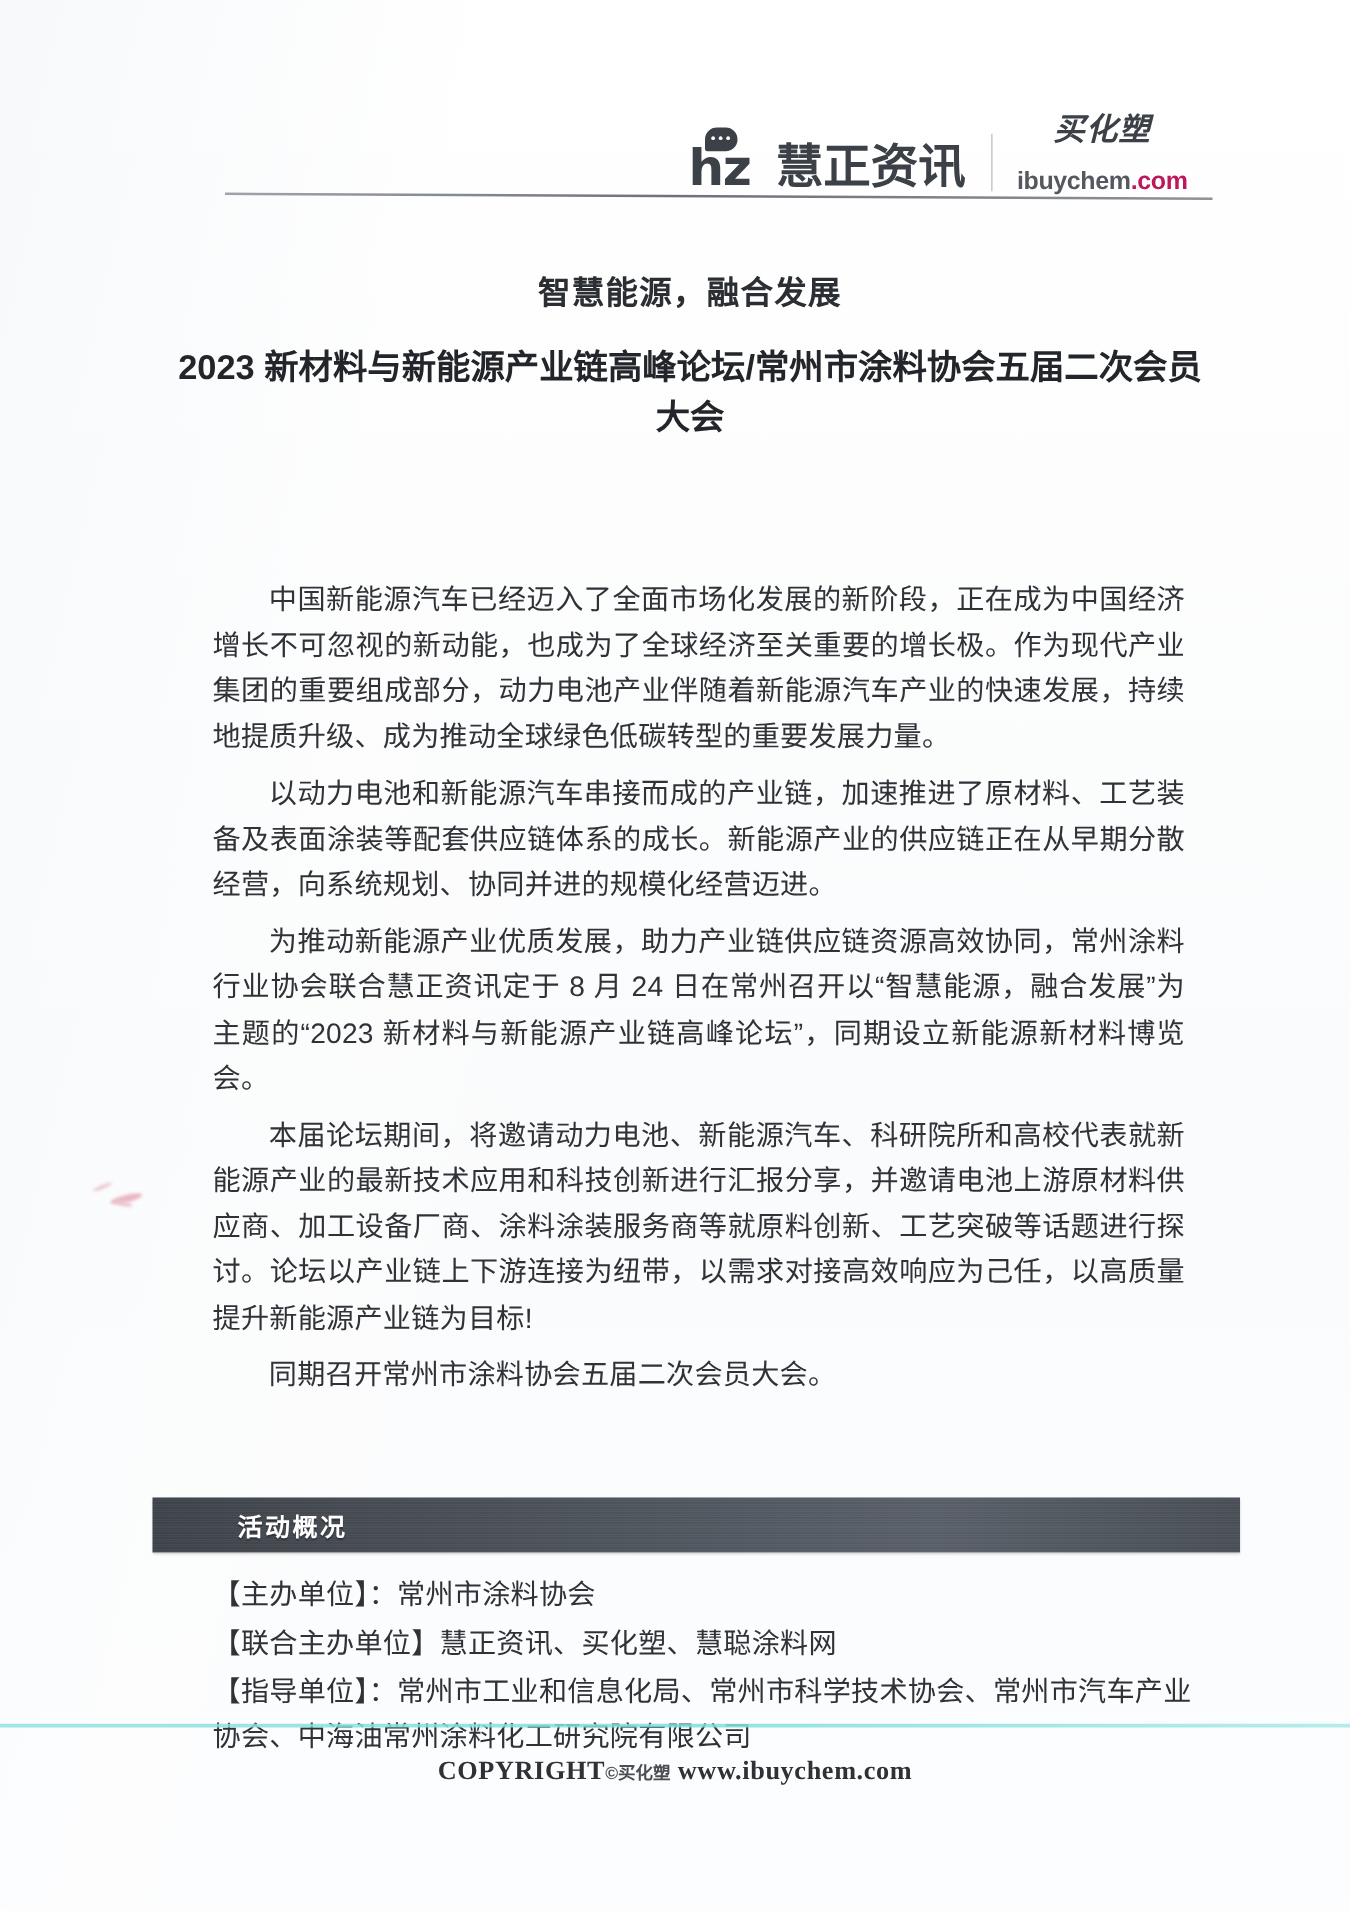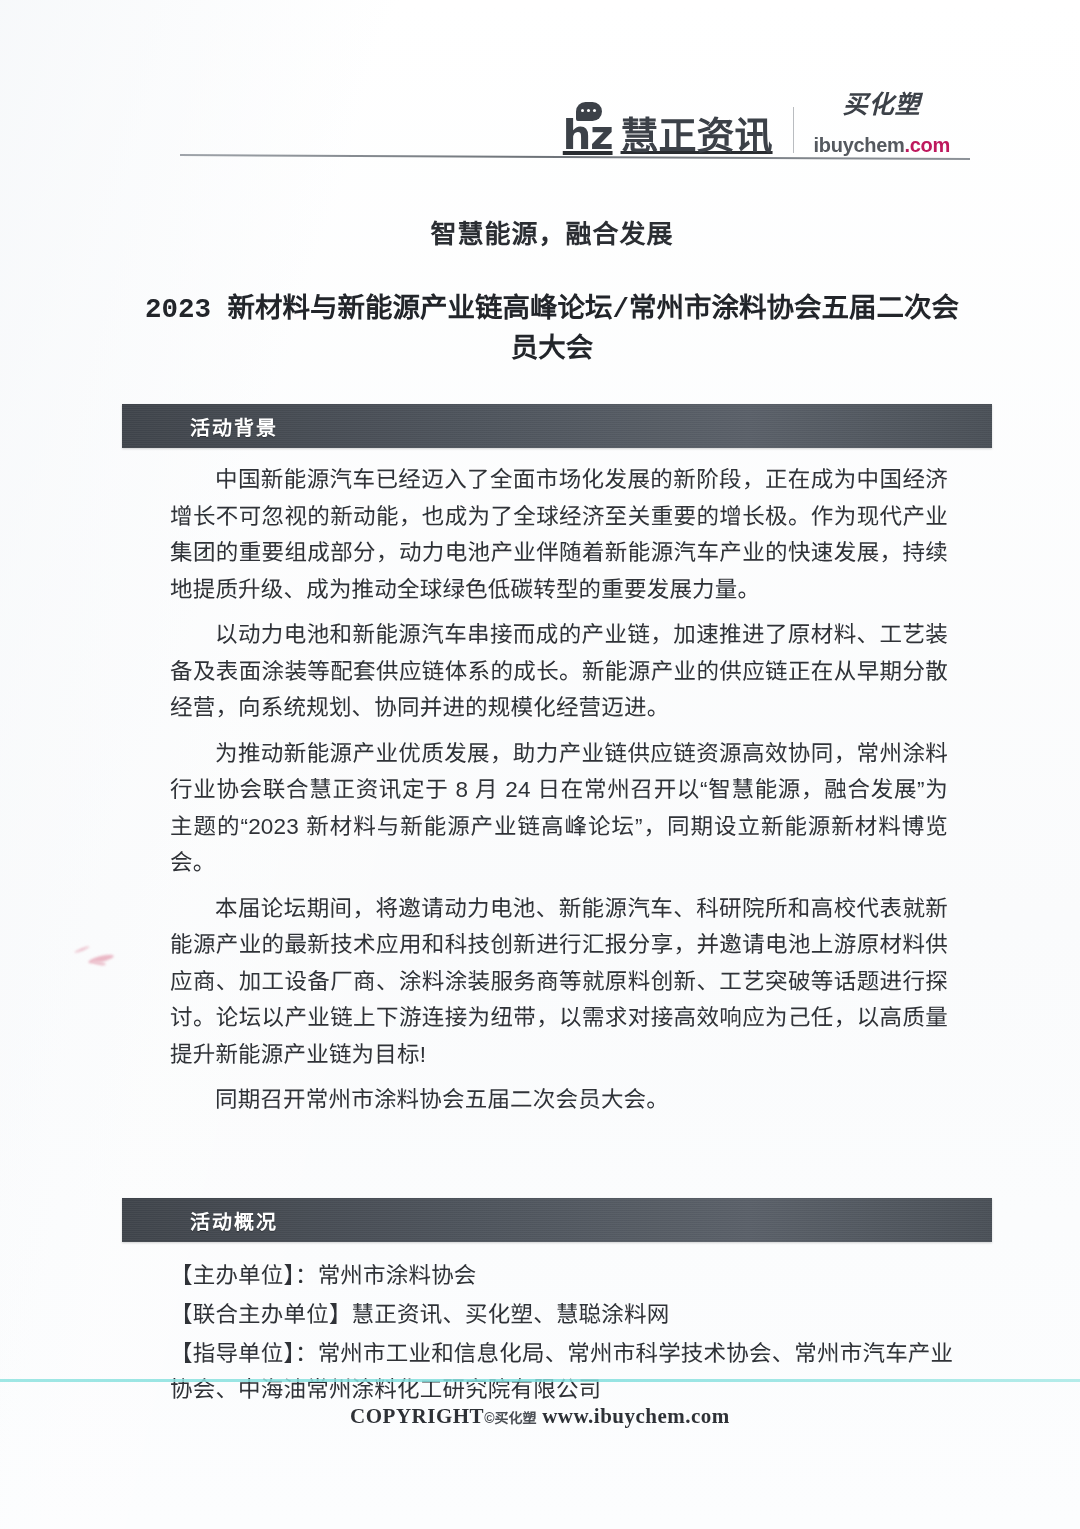--- a/index.html
+++ b/index.html
@@ -36,23 +36,22 @@
   .header {
     position: absolute;
     top: 92px;
     right: 130px;
     display: flex;
     align-items: flex-end;
     gap: 14px;
   }
   .logo-left {
     display: flex;
-    align-items: flex-end;
-    gap: 8px;
-    text-decoration: underline;
+    align-items: flex-start;
+    gap: 20px;
   }
   .hz-mark {
     position: relative;
     font-size: 40px;
     font-weight: bold;
     letter-spacing: -1px;
     color: #3c4148;
     line-height: 1;
     font-family: "DejaVu Sans", sans-serif;
   }
@@ -131,28 +130,27 @@
     text-align: center;
   }
   .title-sub {
     font-size: 26px;
     font-weight: bold;
     color: #2b2e33;
     letter-spacing: 1px;
     line-height: 1.3;
   }
   .title-main {
-    margin-top: 38px;
+    margin-top: 22px;
     font-size: 27.5px;
     font-weight: bold;
     color: #22252a;
     line-height: 1.45;
     letter-spacing: 0px;
     padding: 0 6px;
-    font-family: Liberation Mono, monospace;
   }
 
   
   .section-bar {
     position: absolute;
     left: 122px;
     width: 870px;
     height: 44px;
     background:
       repeating-linear-gradient(0deg, rgba(255,255,255,0.035) 0px, rgba(255,255,255,0.035) 1px, rgba(0,0,0,0.02) 1px, rgba(0,0,0,0.02) 2px),
@@ -280,23 +278,20 @@
       <span class="ibc-en"><span>ibuychem</span><span class="dotcom">.com</span></span>
     </div>
   </div>
   <div class="header-rule"></div>
 
   <div class="title-block">
     <div class="title-sub">智慧能源，融合发展</div>
     <div class="title-main">2023 新材料与新能源产业链高峰论坛/常州市涂料协会五届二次会员大会</div>
   </div>
 
-  <div class="section-bar" id="bar-background">
-    <span class="bar-label">活动背景</span>
-  </div>
 
   <div class="body-block" id="background-body">
     <p>中国新能源汽车已经迈入了全面市场化发展的新阶段，正在成为中国经济增长不可忽视的新动能，也成为了全球经济至关重要的增长极。作为现代产业集团的重要组成部分，动力电池产业伴随着新能源汽车产业的快速发展，持续地提质升级、成为推动全球绿色低碳转型的重要发展力量。</p>
     <p>以动力电池和新能源汽车串接而成的产业链，加速推进了原材料、工艺装备及表面涂装等配套供应链体系的成长。新能源产业的供应链正在从早期分散经营，向系统规划、协同并进的规模化经营迈进。</p>
     <p>为推动新能源产业优质发展，助力产业链供应链资源高效协同，常州涂料行业协会联合慧正资讯定于 8 月 24 日在常州召开以“智慧能源，融合发展”为主题的“2023 新材料与新能源产业链高峰论坛”，同期设立新能源新材料博览会。</p>
     <p>本届论坛期间，将邀请动力电池、新能源汽车、科研院所和高校代表就新能源产业的最新技术应用和科技创新进行汇报分享，并邀请电池上游原材料供应商、加工设备厂商、涂料涂装服务商等就原料创新、工艺突破等话题进行探讨。论坛以产业链上下游连接为纽带，以需求对接高效响应为己任，以高质量提升新能源产业链为目标!</p>
     <p class="no-indent-tail">同期召开常州市涂料协会五届二次会员大会。</p>
   </div>
 
   <div class="section-bar" id="bar-overview">

